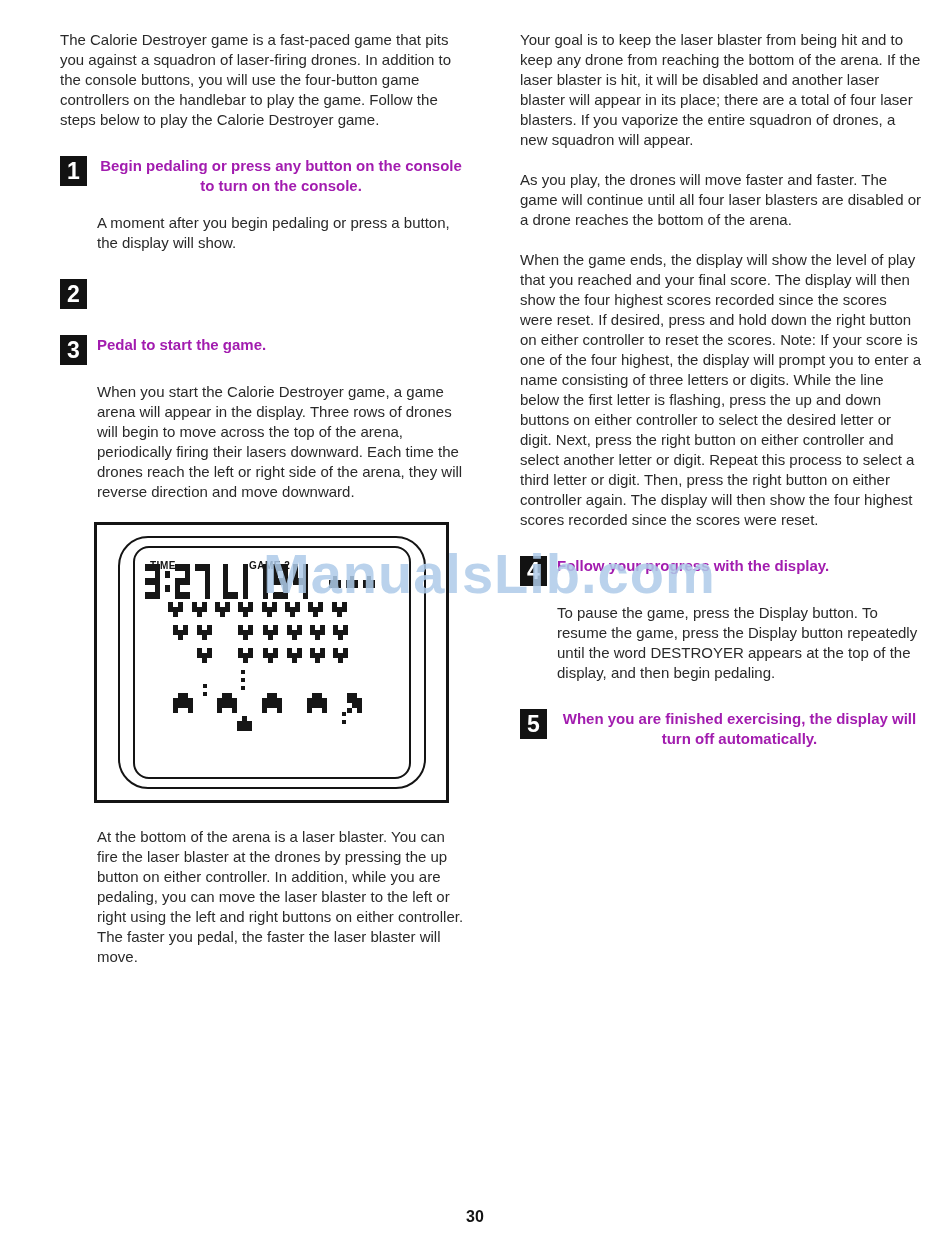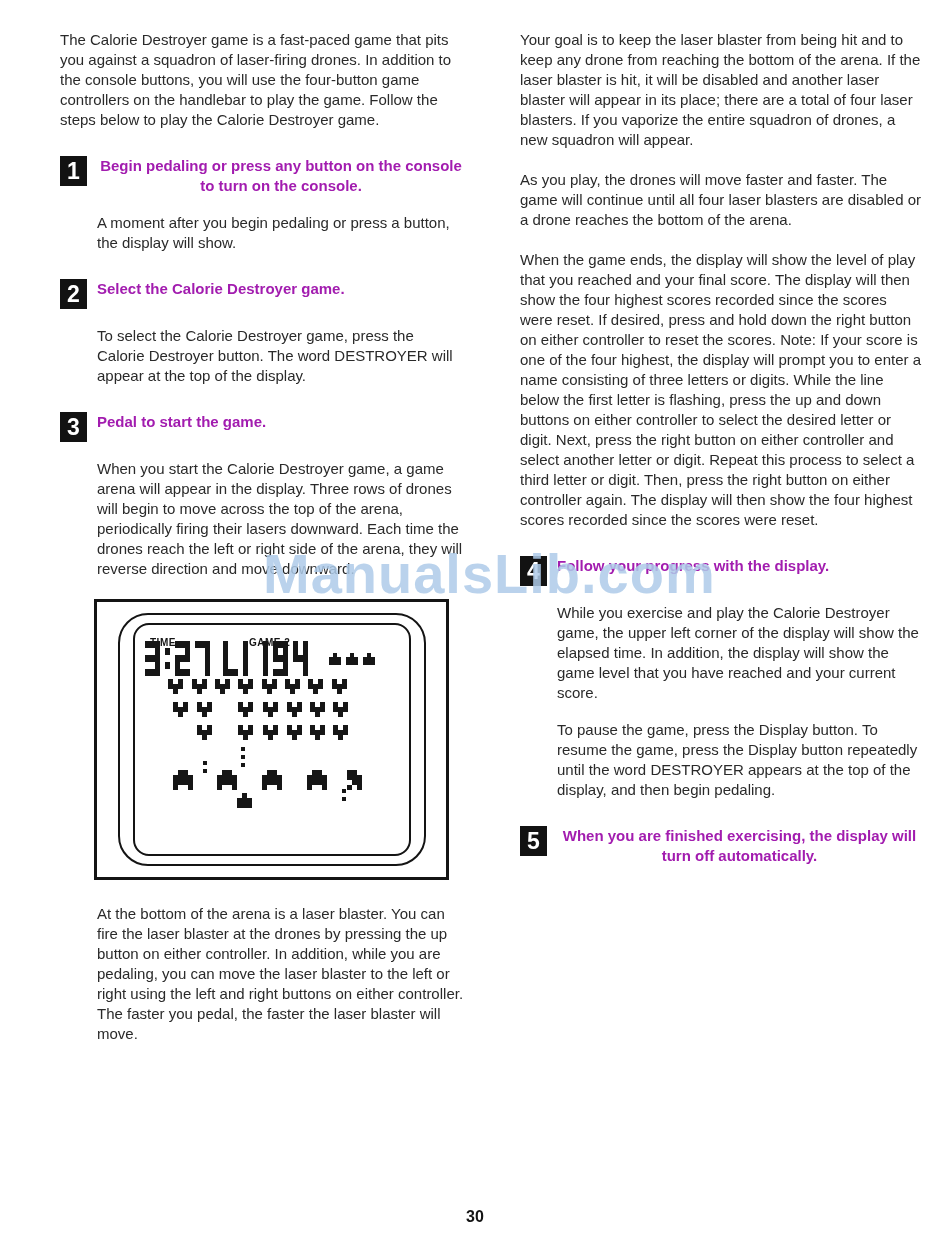--- a/index.html
+++ b/index.html
@@ -86,23 +86,21 @@
     <p class="para">The Calorie Destroyer game is a fast-paced game that pits you against a squadron of laser-firing drones. In addition to the console buttons, you will use the four-button game controllers on the handlebar to play the game. Follow the steps below to play the Calorie Destroyer game.</p>
 
     <div id="left-steps">
         <div class="step">
           <div class="step-badge">1</div>
           <div class="step-heading">Begin pedaling or press any button on the console to turn on the console.</div>
         </div>
         <p class="para indent">A moment after you begin pedaling or press a button, the display will show.</p>
         <div class="step">
           <div class="step-badge">2</div>
-          <div class="step-heading">Select the Calorie Destroyer game.</div>
         </div>
-        <p class="para indent">To select the Calorie Destroyer game, press the Calorie Destroyer button. The word DESTROYER will appear at the top of the display.</p>
         <div class="step">
           <div class="step-badge">3</div>
           <div class="step-heading">Pedal to start the game.</div>
         </div>
         <p class="para indent">When you start the Calorie Destroyer game, a game arena will appear in the display. Three rows of drones will begin to move across the top of the arena, periodically firing their lasers downward. Each time the drones reach the left or right side of the arena, they will reverse direction and move downward.</p>
       </div>
 
     <div class="fig-outer">
       <div class="bezel1">
         <div class="bezel2">
@@ -492,21 +490,20 @@
     <div id="right-paras">
         <p class="para">Your goal is to keep the laser blaster from being hit and to keep any drone from reaching the bottom of the arena. If the laser blaster is hit, it will be disabled and another laser blaster will appear in its place; there are a total of four laser blasters. If you vaporize the entire squadron of drones, a new squadron will appear.</p>
         <p class="para">As you play, the drones will move faster and faster. The game will continue until all four laser blasters are disabled or a drone reaches the bottom of the arena.</p>
         <p class="para">When the game ends, the display will show the level of play that you reached and your final score. The display will then show the four highest scores recorded since the scores were reset. If desired, press and hold down the right button on either controller to reset the scores. Note: If your score is one of the four highest, the display will prompt you to enter a name consisting of three letters or digits. While the line below the first letter is flashing, press the up and down buttons on either controller to select the desired letter or digit. Next, press the right button on either controller and select another letter or digit. Repeat this process to select a third letter or digit. Then, press the right button on either controller again. The display will then show the four highest scores recorded since the scores were reset.</p>
       </div>
     <div id="right-steps">
         <div class="step">
           <div class="step-badge">4</div>
           <div class="step-heading">Follow your progress with the display.</div>
         </div>
-        <p class="para indent">While you exercise and play the Calorie Destroyer game, the upper left corner of the display will show the elapsed time. In addition, the display will show the game level that you have reached and your current score.</p>
         <p class="para indent">To pause the game, press the Display button. To resume the game, press the Display button repeatedly until the word DESTROYER appears at the top of the display, and then begin pedaling.</p>
         <div class="step">
           <div class="step-badge">5</div>
           <div class="step-heading">When you are finished exercising, the display will turn off automatically.</div>
         </div>
       </div>
   </div>
 
   <div class="page-number">30</div>
 </div>

